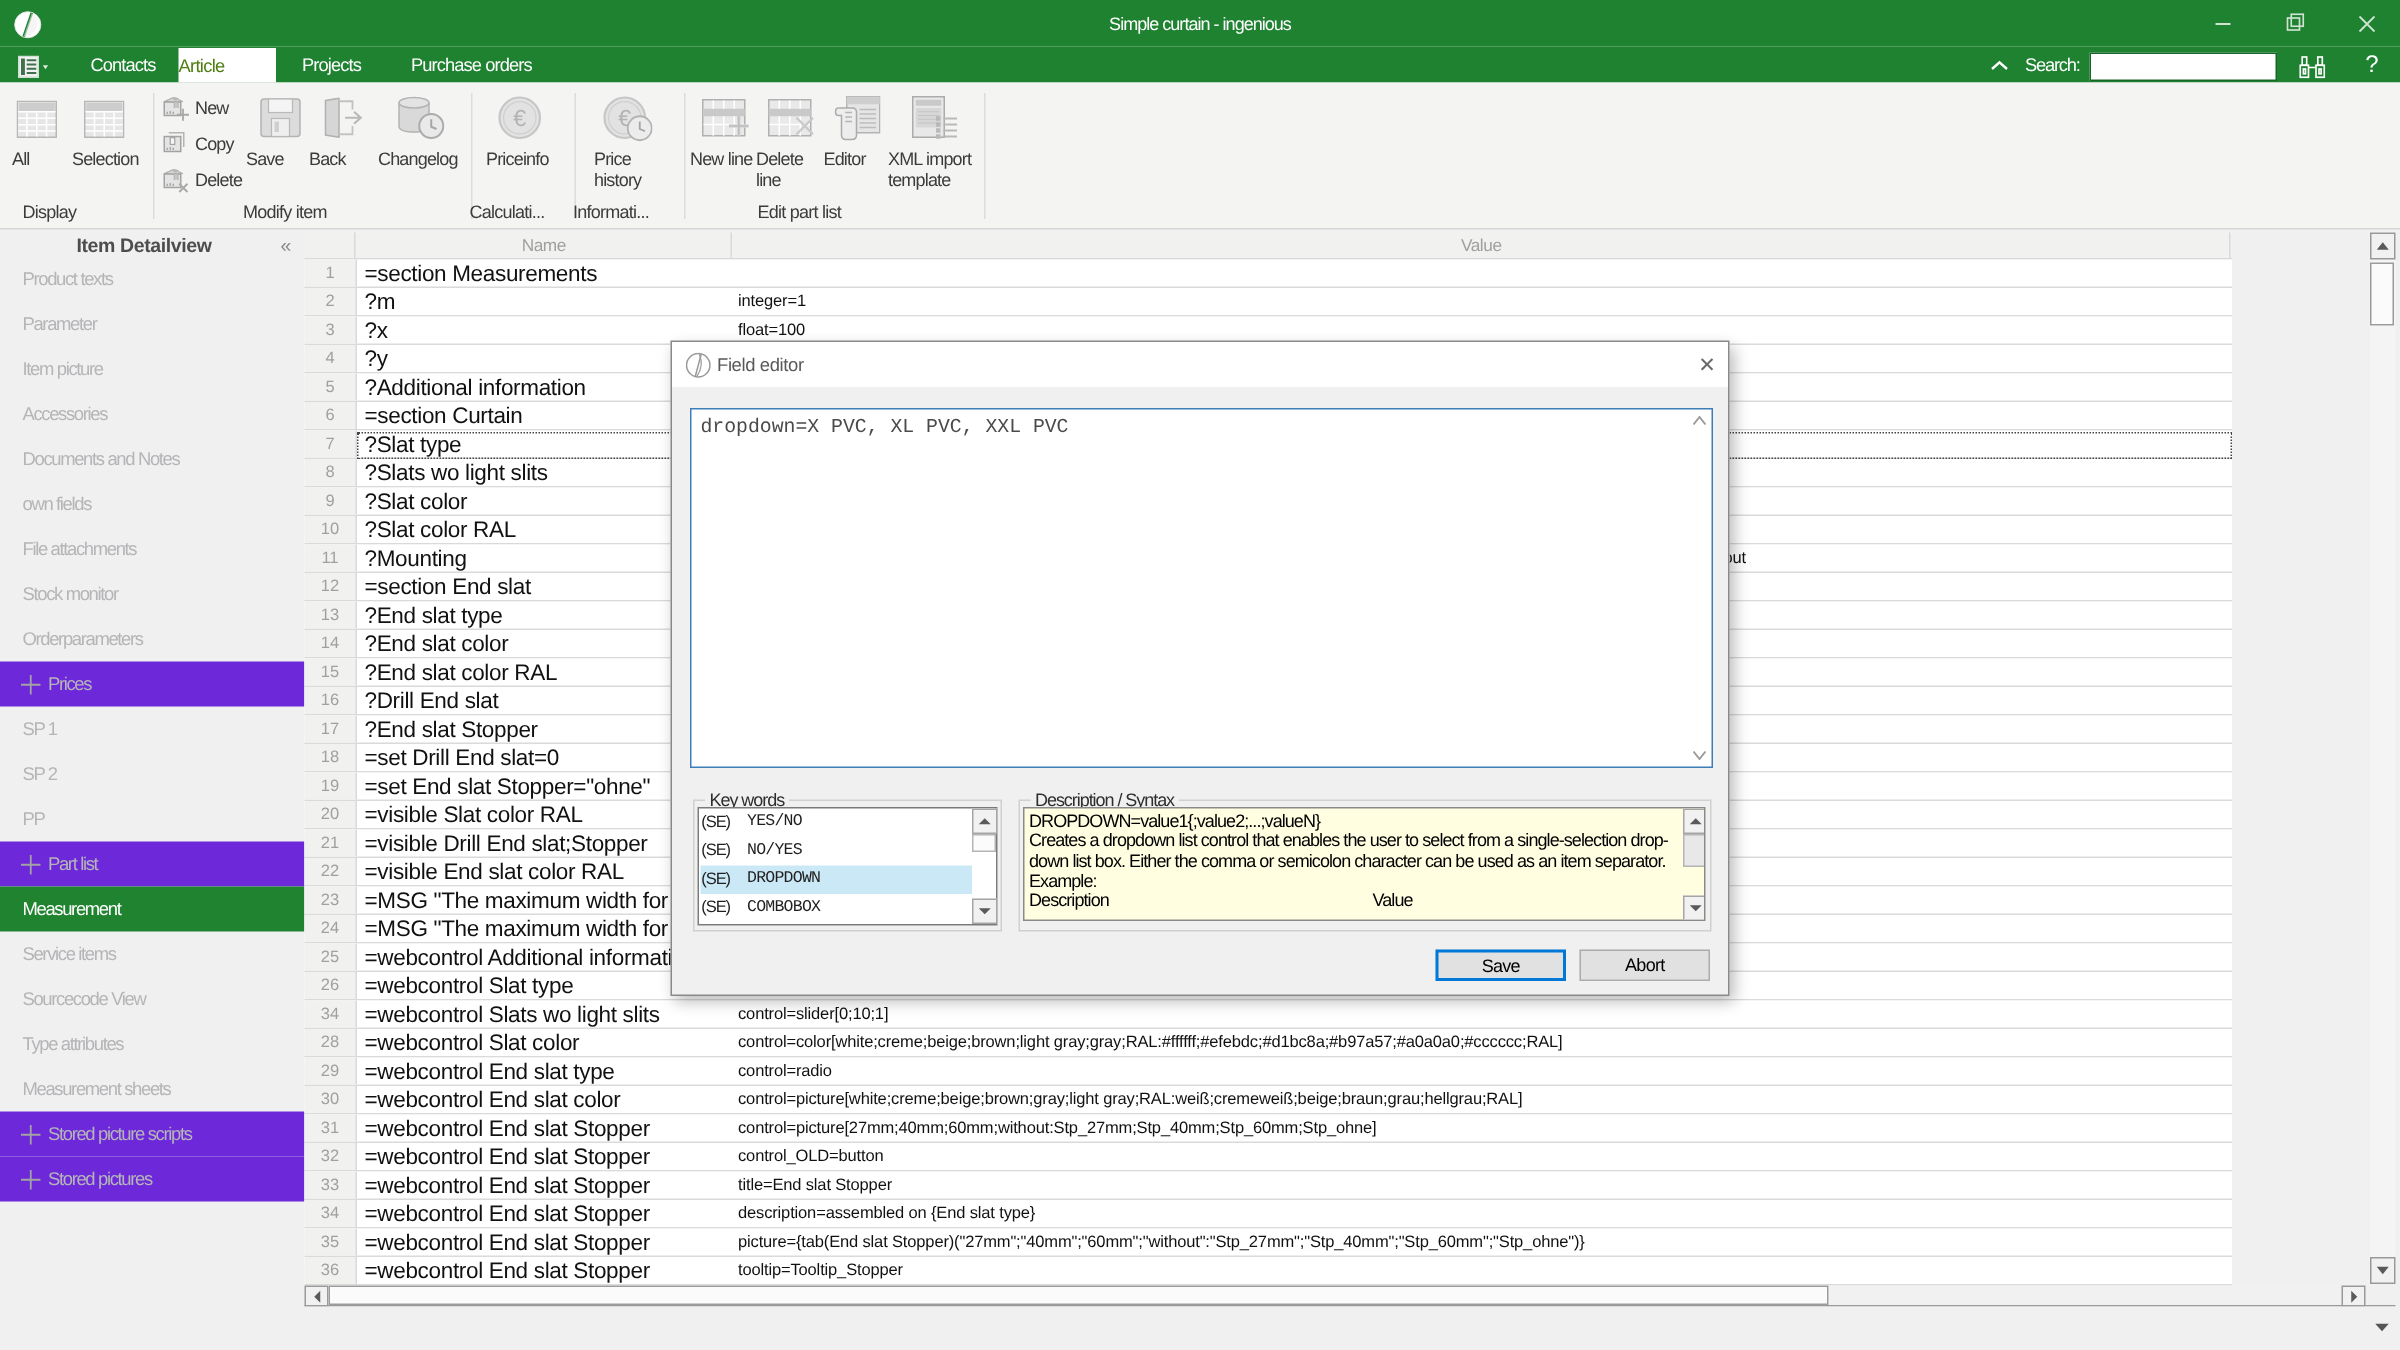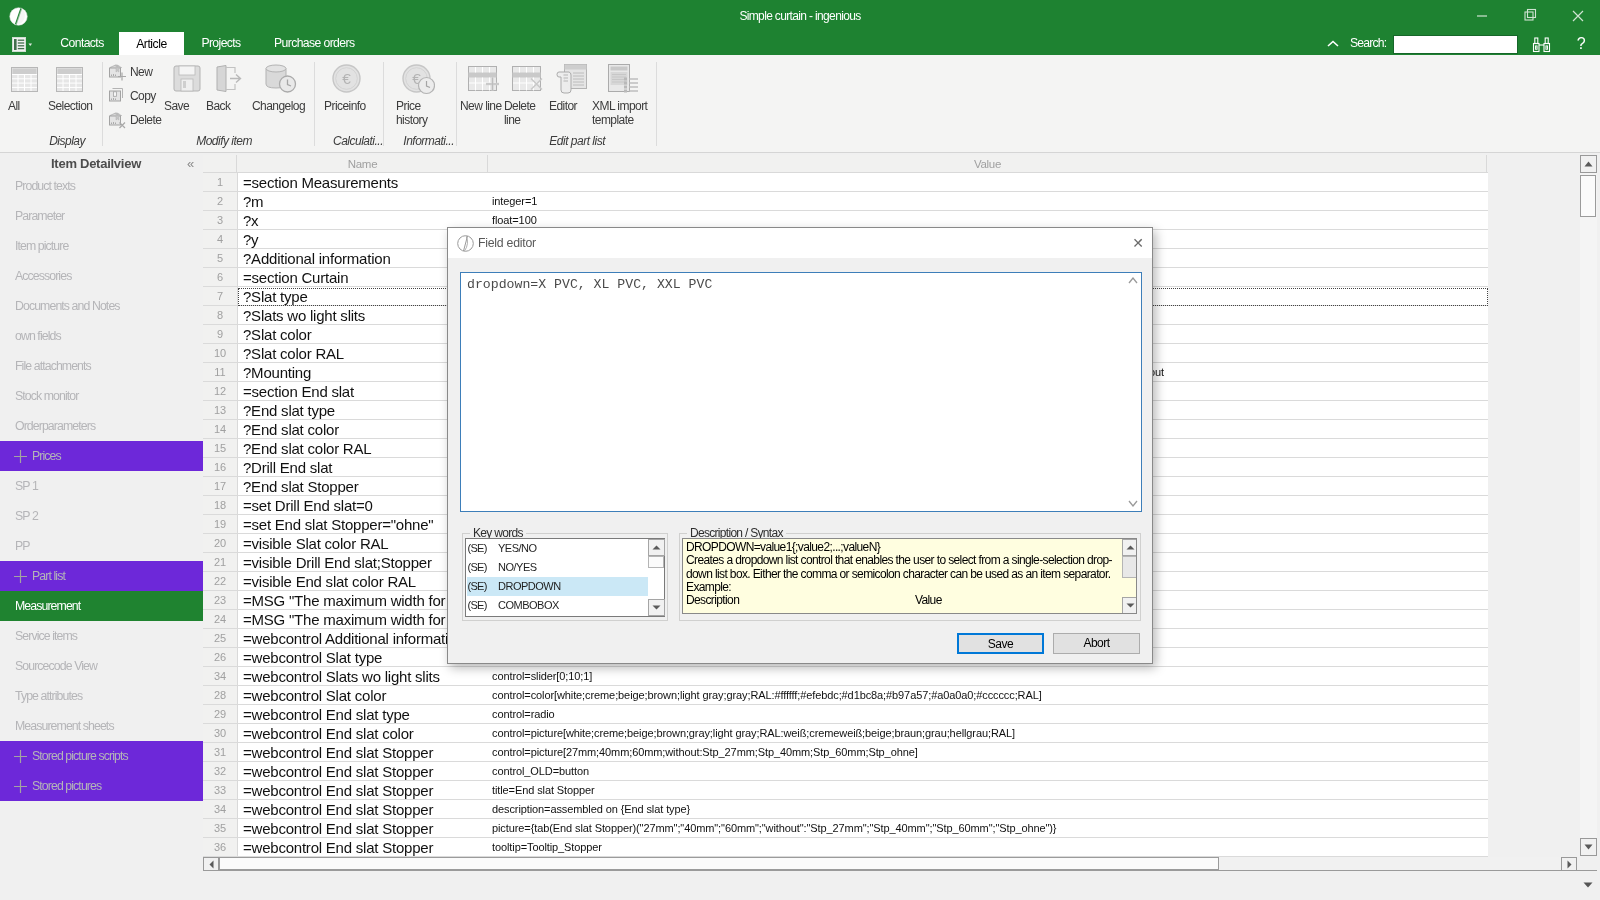--- a/index.html
+++ b/index.html
@@ -1,24 +1,24 @@
 <!DOCTYPE html>
 <html><head><meta charset="utf-8">
 <style>
 * { margin:0; padding:0; box-sizing:border-box; }
 html,body { width:1600px; height:900px; overflow:hidden; font-family:"Liberation Sans", sans-serif; background:#f0f0f0; }
 .abs { position:absolute; }
 #titlebar { position:absolute; left:0; top:0; width:1600px; height:31px; background:#1e8231; }
 #title-text { position:absolute; left:0; top:0; width:1600px; height:31px; line-height:33px; text-align:center; color:#fff; font-size:12px; letter-spacing:-0.65px; }
 #menubar { position:absolute; left:0; top:31px; width:1600px; height:24px; background:#1e8231; }
 .menutab { position:absolute; top:31px; white-space:nowrap; height:24px; line-height:25px; color:#fff; font-size:12.2px; letter-spacing:-0.6px; }
-#tab-article { position:absolute; left:119px; top:31.5px; width:65px; height:23.5px; background:#fff; color:#000000; text-align:center; line-height:24px; font-size:12.2px; letter-spacing:-0.45px; }
+#tab-article { position:absolute; left:119px; top:31.5px; width:65px; height:23.5px; background:#fff; color:#4d7c0f; line-height:24px; font-size:12.2px; letter-spacing:-0.45px; }
 #ribbon { position:absolute; left:0; top:55px; width:1600px; height:98px; background:#f4f4f3; border-bottom:1px solid #d5d5d5; }
 .rsep { position:absolute; top:7px; height:84px; width:1px; background:#dcdcdc; }
-.rlabel { position:absolute; top:134px; height:16px; font-size:12px; color:#3c3c3c; text-align:right; letter-spacing:-0.5px;font-style:italic; }
+.rlabel { position:absolute; top:134px; height:16px; font-size:12px; color:#3c3c3c; text-align:left; letter-spacing:-0.5px; }
 .rcap { position:absolute; font-size:12px; color:#3c3c3c; text-align:left; line-height:13.5px; letter-spacing:-0.55px; }
 .scap { position:absolute; font-size:12px; color:#3c3c3c; height:16px; line-height:16px; letter-spacing:-0.55px; }
 #sidebar { position:absolute; left:0; top:155px; width:203px; height:716px; background:#f0f0f0; }
 
 .sitem { position:absolute; left:0; width:203px; height:30px; line-height:30px; font-size:12.3px; color:#b5b5b8; letter-spacing:-0.9px; }
 .sitem span { margin-left:15px; }
 .sitem.plus { background:#6d28d9; }
 .sitem.plus span { margin-left:32px; }
 .sitem.sel { background:#1f8330; color:#fff; }
 .plusglyph { position:absolute; left:13px; top:8px; width:15px; height:15px; color:#a8a8a8; }
@@ -40,21 +40,21 @@
 #dlg-title { position:absolute; left:0; top:0; width:704px; height:30px; background:#fff; }
 #dlg-title span { position:absolute; left:30px; top:0; height:30px; line-height:31px; font-size:12.3px; color:#595959; letter-spacing:-0.25px; }
 #dlg-x { position:absolute; right:4px; top:5px; width:20px; height:20px; color:#6a6a6a; font-size:14px; text-align:center; line-height:20px; }
 #dta { position:absolute; left:12px; top:44px; width:682px; height:240px; background:#fff; border:1px solid #3d7eb9; }
 #dta .txt { position:absolute; left:6px; top:4px; font-family:"Liberation Mono", monospace; font-size:13.2px; color:#4a4a4a; }
 .gbox { position:absolute; border:1px solid #d0d0cf; }
 .gbox-label { position:absolute; top:-9px; left:7px; background:#f0f0f0; padding:0 3px; font-size:12px; color:#2e2e2e; height:16px; line-height:16px; letter-spacing:-0.7px; }
 #kwlist { position:absolute; left:2px; top:4px; width:200px; height:79px; background:#fff; border:1px solid #7a7a7a; }
 .kwrow { position:absolute; left:1px; width:181px; height:19px; font-size:11px; color:#1f1f1f; line-height:19.5px; }
 .kwrow .se { position:absolute; left:0.5px; letter-spacing:-0.7px; }
-.kwrow .kw { position:absolute; left:31px; letter-spacing:-0.5px; }
+.kwrow .kw { position:absolute; left:31px; letter-spacing:-0.5px;font-family:Liberation Mono, monospace; }
 .kwrow.sel { background:#cbe8f6; }
 #descbox { position:absolute; left:2px; top:4px; width:455px; height:76px; background:#fffee0; border:1px solid #898989; overflow:hidden; }
 .dline { position:absolute; left:3px; white-space:nowrap; font-size:12px; color:#000; height:13px; line-height:13px; letter-spacing:-0.62px; }
 .btn { position:absolute; width:87px; height:21px; background:#e1e1e1; font-size:12px; color:#000; text-align:center; line-height:19px; letter-spacing:-0.5px; }
 #btn-save { left:509px; top:405px; border:2px solid #0078d7; }
 #btn-abort { left:605px; top:405px; border:1px solid #acacac; }
 svg { display:block; }
 </style></head><body>
 
 <div id="titlebar"></div>

